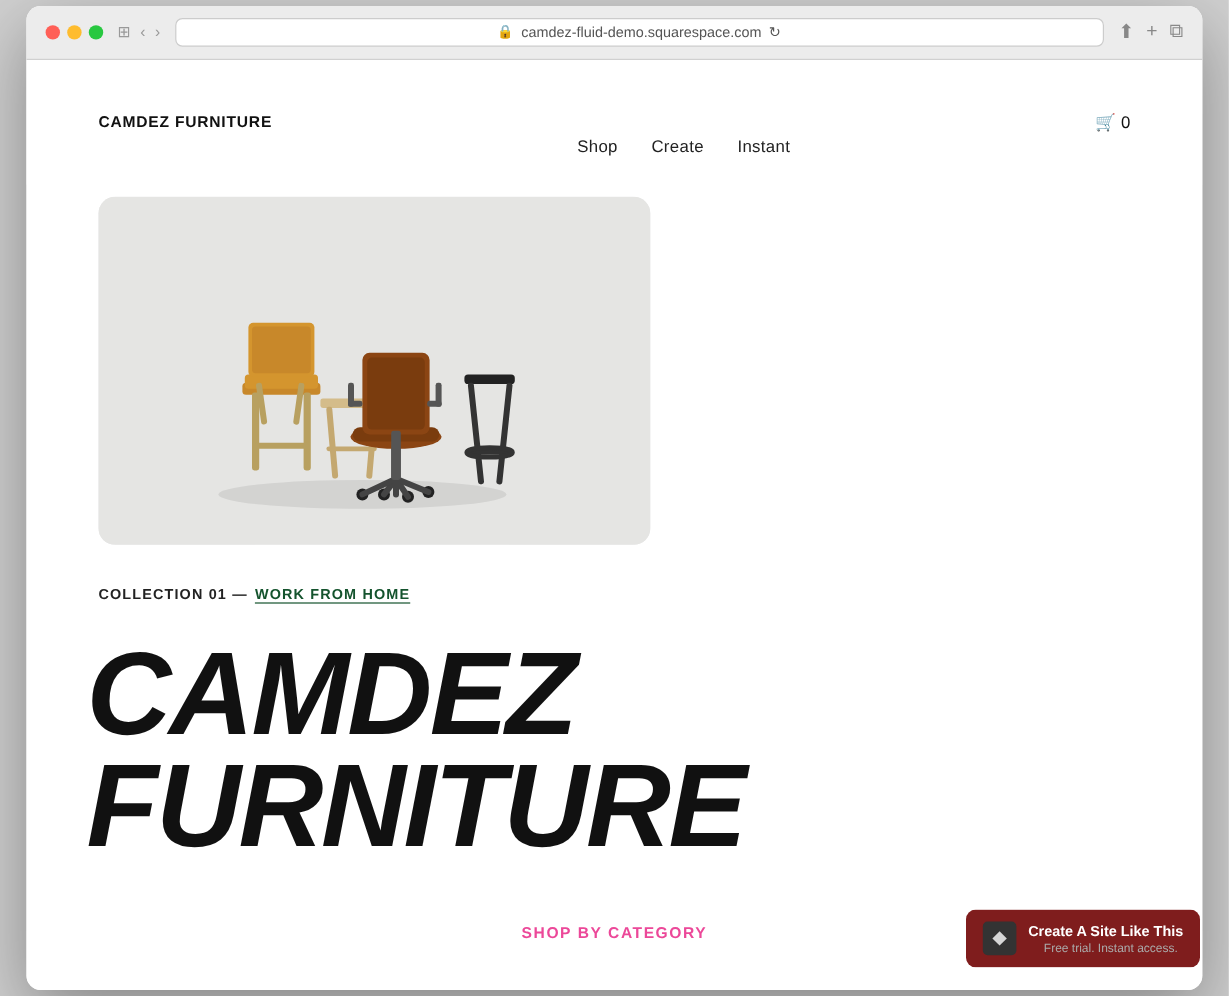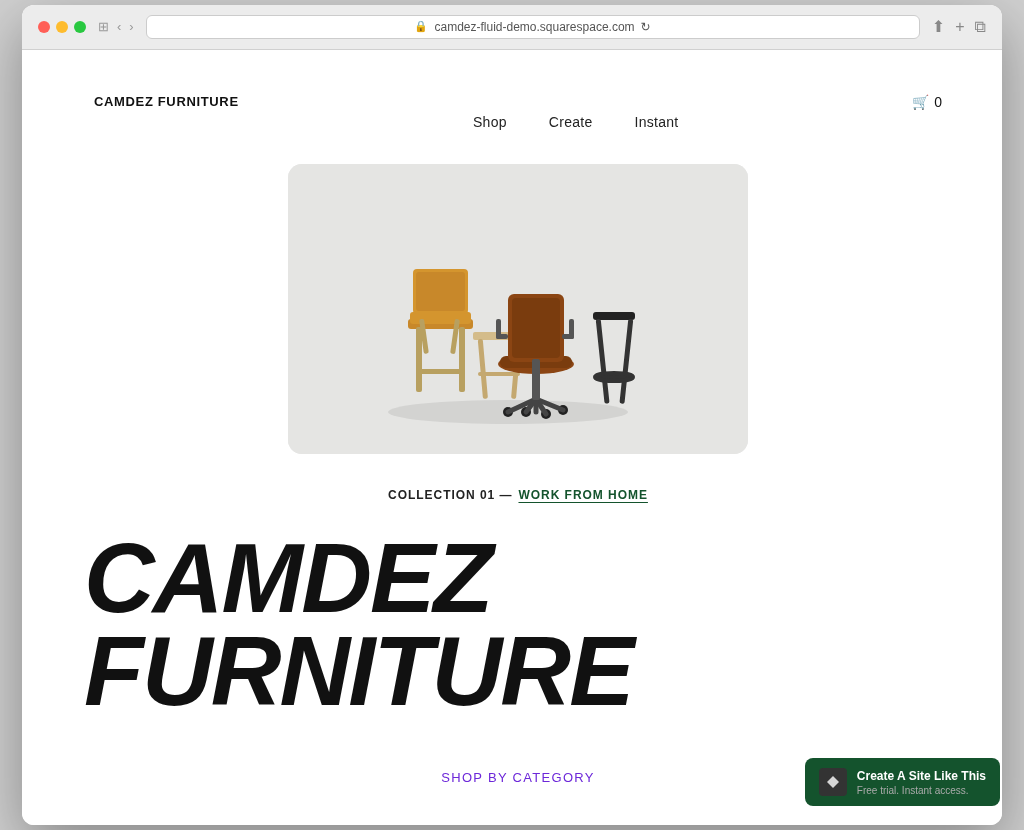--- a/index.html
+++ b/index.html
@@ -86,21 +86,20 @@
 
     .browser-actions span {
       cursor: pointer;
     }
 
     
     .website {
       background: #ffffff;
       min-height: 750px;
       overflow: hidden;
-      padding-left: 12px;
     }
 
     
     .site-header {
       display: flex;
       align-items: center;
       justify-content: space-between;
       padding: 24px 60px;
       background: #ffffff;
     }
@@ -108,21 +107,21 @@
     .site-logo {
       font-size: 13px;
       font-weight: 800;
       letter-spacing: 0.05em;
       text-transform: uppercase;
       color: #111;
     }
 
     .site-nav {
       display: flex;
-      gap: 42px;
+      gap: 28px;
       align-items: center;
       margin-top: 40px;
     }
 
     .site-nav a {
       text-decoration: none;
       color: #222;
       font-size: 14px;
       letter-spacing: 0.02em;
     }
@@ -137,21 +136,21 @@
 
     
     .main-content {
       padding: 10px 0 0 0;
     }
 
     
     .hero-section {
       display: flex;
       flex-direction: column;
-      align-items: center;
+      align-items: flex-start;
       padding: 0 60px;
       gap: 16px;
     }
 
     .product-image-card {
       width: 460px;
       height: 290px;
       background: #e8e8e8;
       border-radius: 14px;
       overflow: hidden;
@@ -202,33 +201,33 @@
     }
 
     
     .shop-category-section {
       text-align: center;
       padding: 30px 60px 40px 60px;
     }
 
     .shop-category-label {
       font-size: 13px;
-      font-weight: 400;
+      font-weight: 700;
       letter-spacing: 0.1em;
       text-transform: uppercase;
-      color: #6d28d9;
+      color: #ec4899;
       margin-top: 12px;
     }
 
     
     .sq-badge {
       position: fixed;
       bottom: 24px;
       right: 24px;
-      background: #14532d;
+      background: #7f1d1d;
       color: #fff;
       border-radius: 8px;
       padding: 10px 14px;
       display: flex;
       align-items: center;
       gap: 10px;
       font-size: 12px;
       cursor: pointer;
       z-index: 100;
     }
@@ -247,20 +246,21 @@
 
     .sq-badge-text .title {
       font-weight: 600;
       font-size: 12px;
     }
 
     .sq-badge-text .sub {
       font-size: 10px;
       color: #aaa;
       margin-top: 2px;
+      margin-left: 13px;
     }
   </style>
 </head>
 <body>
 
 <div class="browser-window">
 
   <div class="browser-chrome">
     <div class="traffic-lights">
       <div class="tl tl-red"></div>

